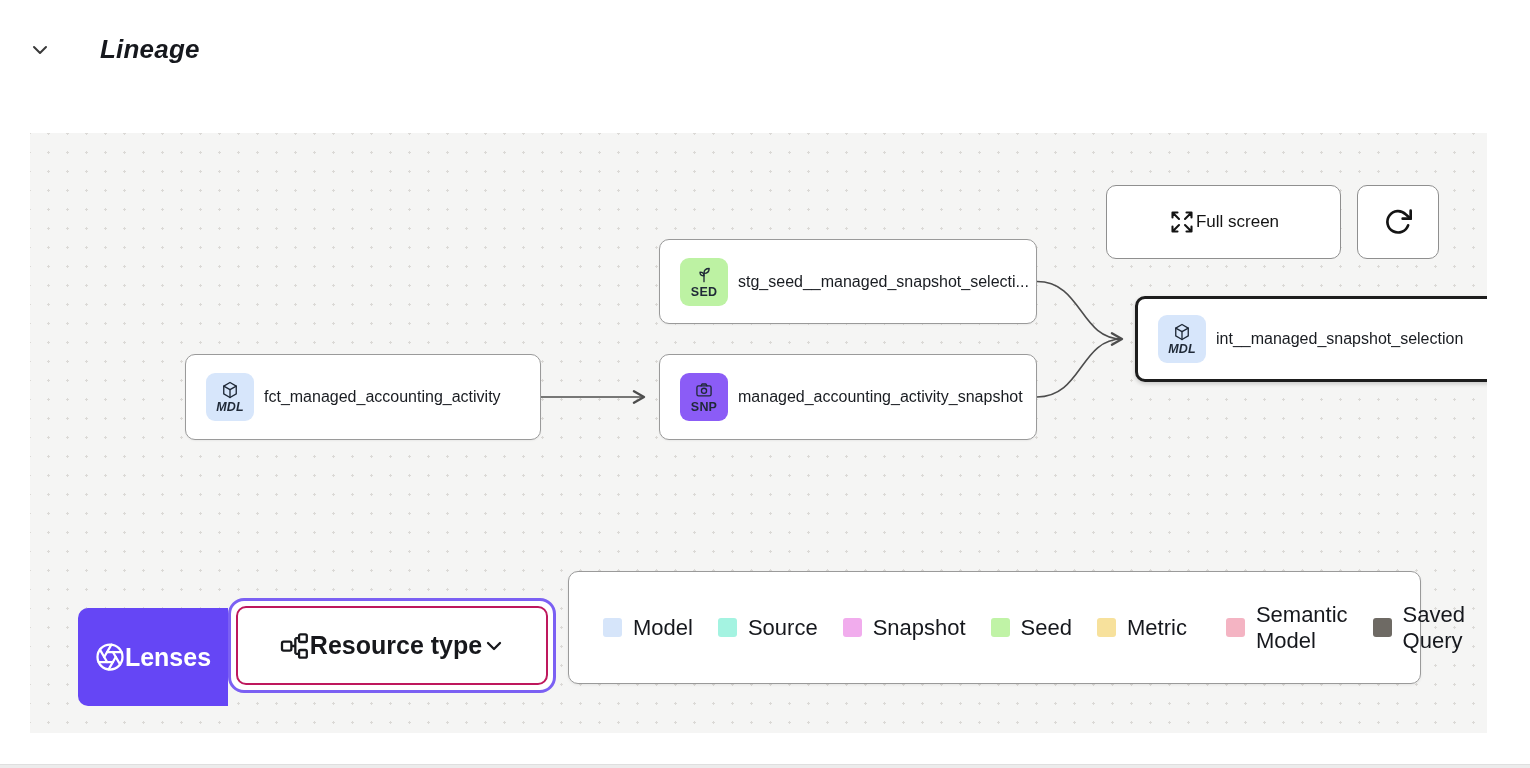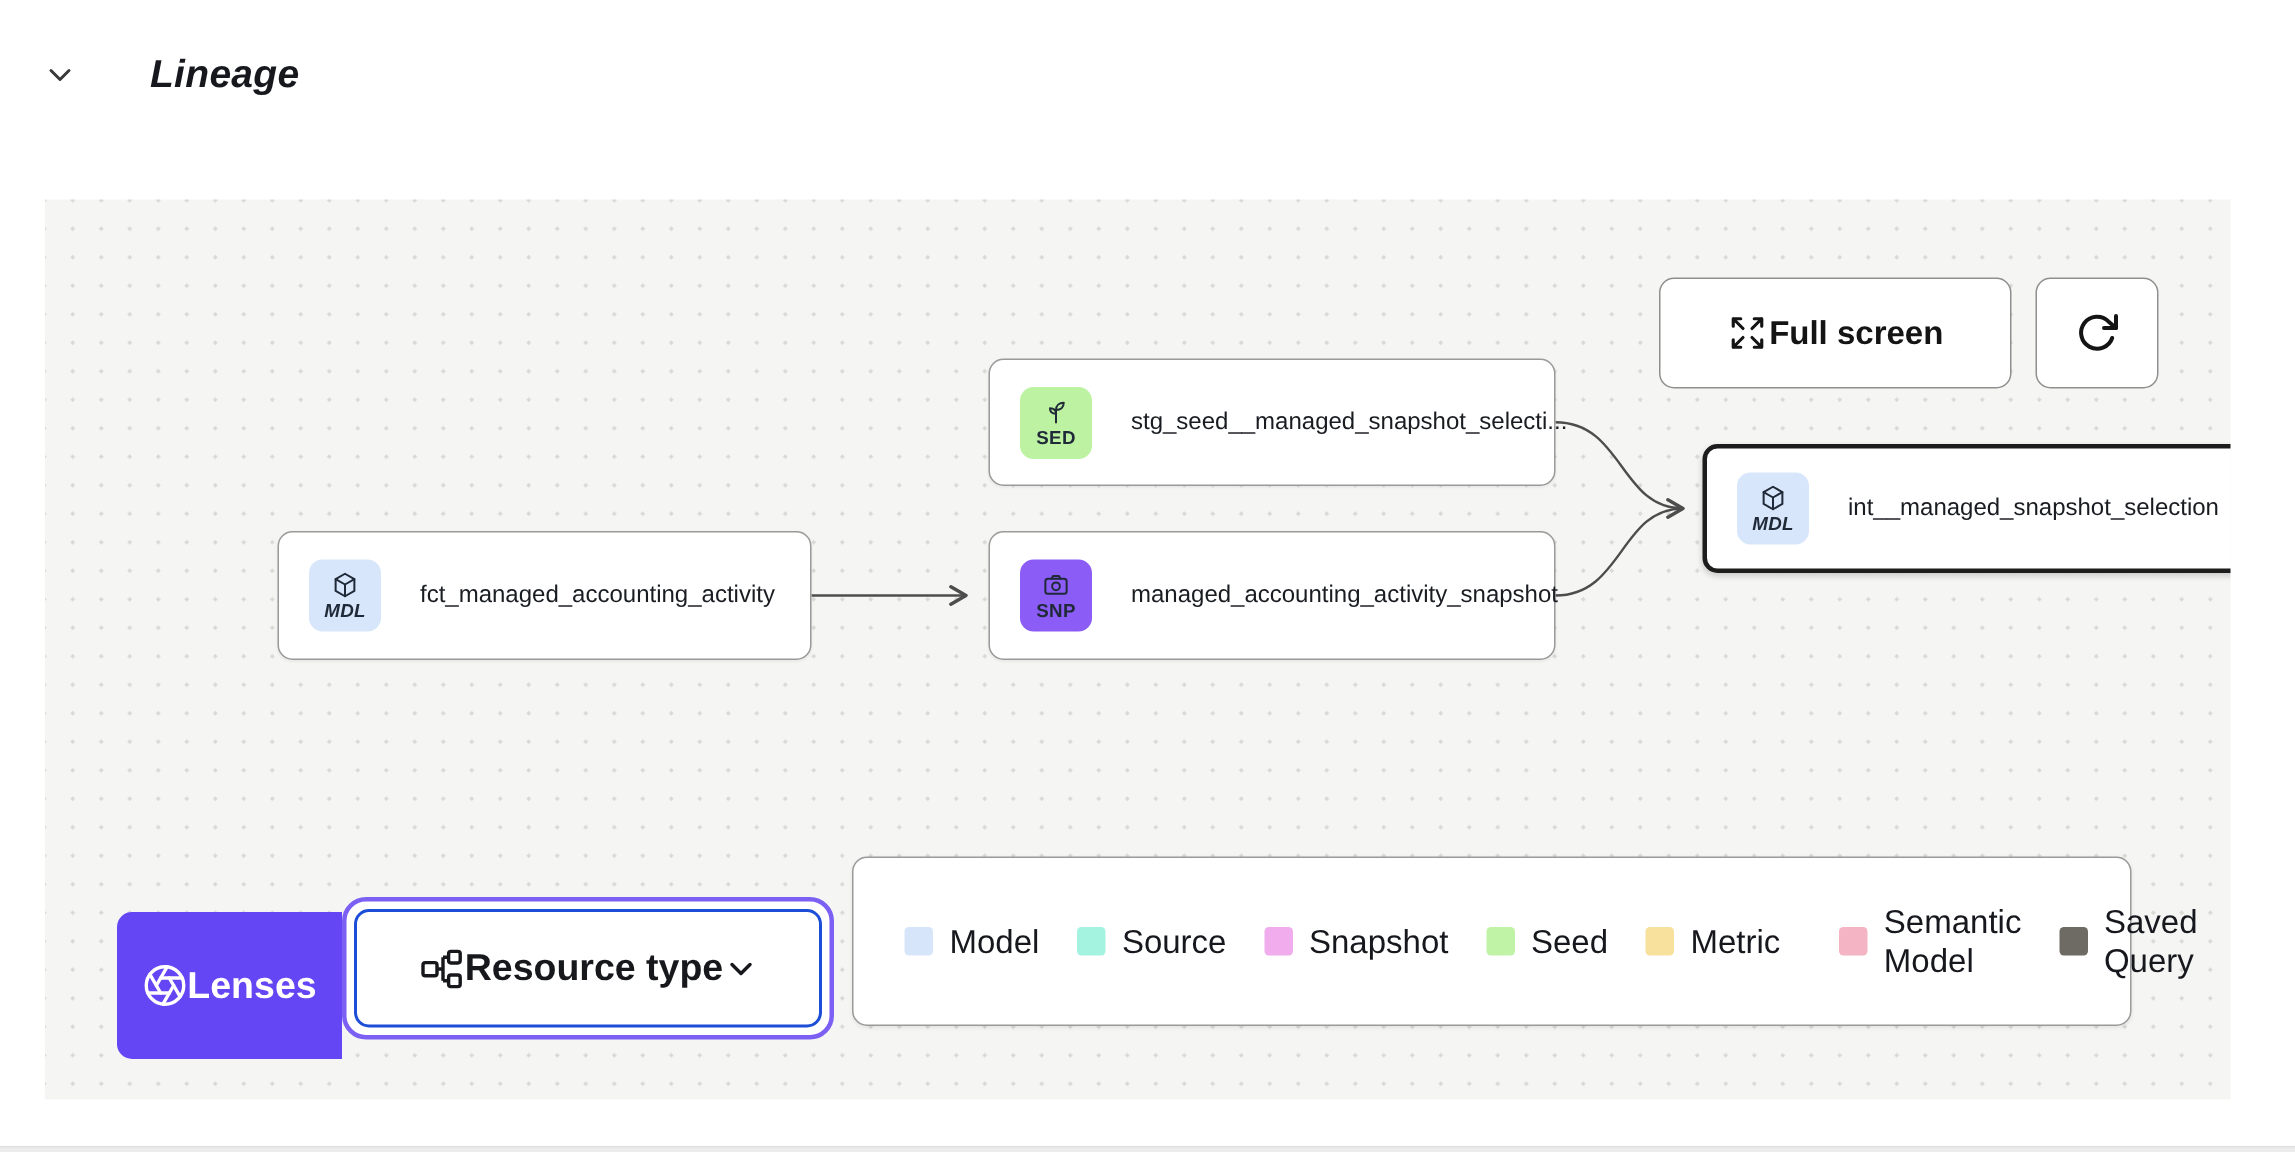--- a/index.html
+++ b/index.html
@@ -14,51 +14,51 @@
 
   
   .canvas { position:absolute; left:30px; top:133px; width:1457px; height:600px;
             background-color:#f5f5f4; overflow:hidden;
             background-image:radial-gradient(circle,#dbd9d6 1.3px, transparent 1.4px);
             background-size:19px 19px; background-position:9px 10px; }
   .edges { position:absolute; left:0; top:0; z-index:1; }
 
   
   .node { position:absolute; background:#fff; border:1px solid #9a9a9a; border-radius:10px;
-          display:flex; align-items:center; gap:26px; padding-left:20px; z-index:2;
+          display:flex; align-items:center; gap:10px; padding-left:20px; z-index:2;
           box-shadow:0 1px 2px rgba(0,0,0,.05); cursor:pointer; }
   .node-seed { left:629px; top:106px; width:378px; height:85px; }
   .node-fct  { left:155px; top:221px; width:356px; height:86px; }
   .node-snp  { left:629px; top:221px; width:378px; height:86px; }
   .node-int  { left:1105px; top:163px; width:400px; height:86px; border:3px solid #1d1d1d;
                box-shadow:0 2px 4px rgba(0,0,0,.18); }
   .node-label { font-size:16px; color:#191c21; white-space:nowrap; }
   .badge { width:48px; height:48px; border-radius:9px; display:flex; flex-direction:column;
            align-items:center; justify-content:center; gap:1px; flex:0 0 auto; }
   .badge svg { display:block; }
   .badge span { font-size:12.5px; font-weight:600; color:#1f2937; letter-spacing:.2px; line-height:1; }
   .badge-model    { background:#d7e6fb;font-style:italic; }
   .badge-seed     { background:#bdf2a3; }
   .badge-snapshot { background:#8b5cf6; }
 
   
   .ctl { position:absolute; background:#fff; border:1px solid #8f8f8f; border-radius:10px;
          display:flex; align-items:center; justify-content:center; z-index:3; cursor:pointer; }
   .btn-fullscreen { left:1076px; top:52px; width:235px; height:74px; 
-                    font-size:22px; font-weight:700; color:#141414; }
+                    font-size:17px; font-weight:400; color:#141414; }
   .btn-refresh { left:1327px; top:52px; width:82px; height:74px; }
 
   
   .lenses { position:absolute; left:48px; top:475px; width:150px; height:98px; z-index:3;
             background:#6546f5; color:#fff; border:none; border-radius:10px 0 0 10px;
             display:flex; align-items:center; justify-content:center; 
             font-size:25px; font-weight:600; cursor:pointer; }
   .rt-ring { position:absolute; left:198px; top:465px; width:328px; height:95px; z-index:3;
              background:#fff; border:3px solid #7b60f3; border-radius:16px; padding:5px; display:flex; }
-  .rt-button { flex:1; background:#fff; border:2px solid #1d4ed8; border-radius:10px;
+  .rt-button { flex:1; background:#fff; border:2px solid #be185d; border-radius:10px;
                display:flex; align-items:center; justify-content:center; 
                font-size:25px; font-weight:600; color:#17181c; cursor:pointer; }
 
   
   .legend { position:absolute; left:538px; top:438px; width:853px; height:113px; z-index:3;
             background:#fff; border:1px solid #9a9a9a; border-radius:10px;
             display:flex; flex-direction:row; justify-content:space-evenly;
             padding:8px 10px 8px 34px; box-shadow:0 1px 3px rgba(0,0,0,.07); }
   .legend-row { display:flex; align-items:center; }
   .legend-row.second { margin-left:14px; }

